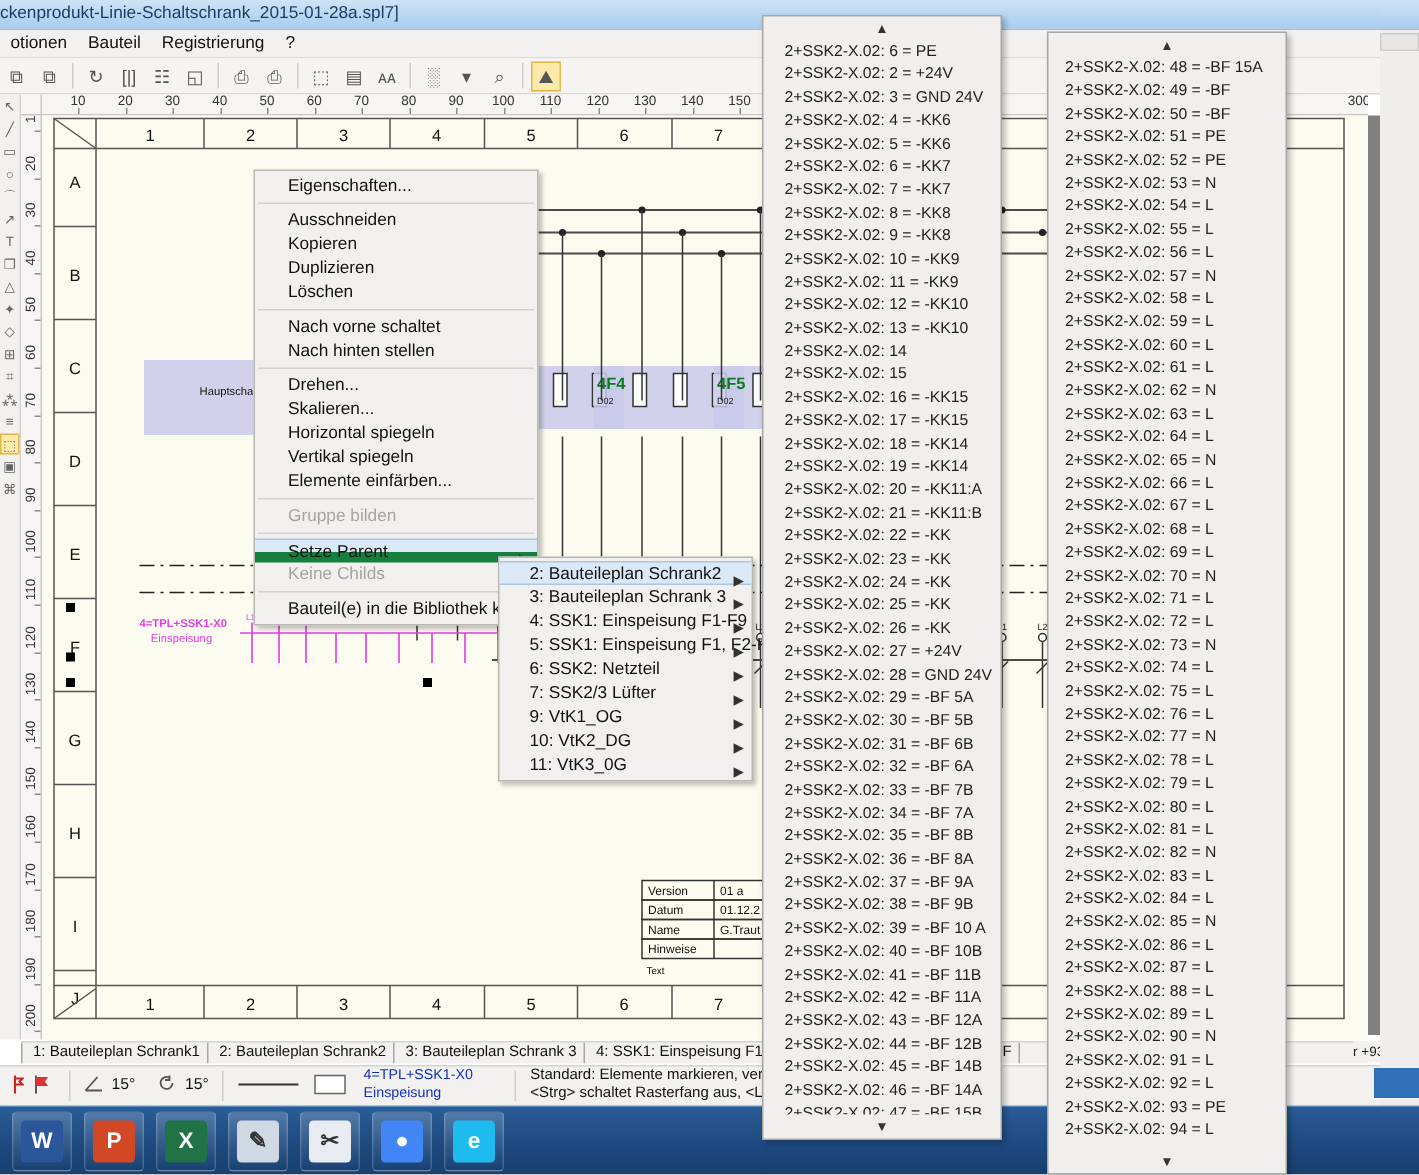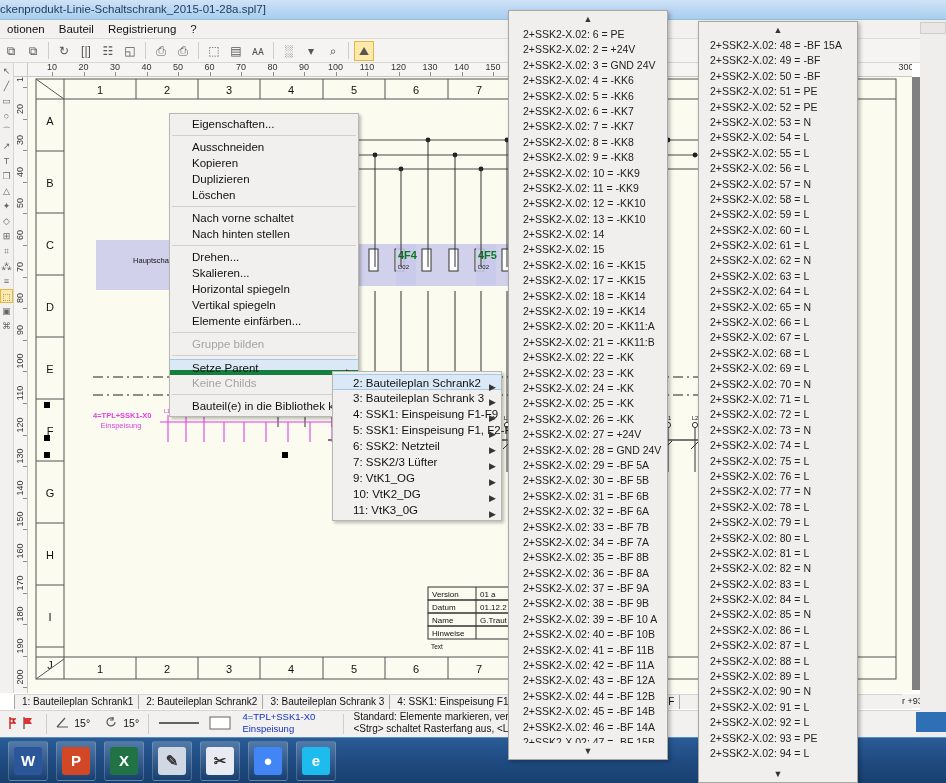--- a/index.html
+++ b/index.html
@@ -130,21 +130,21 @@
     background: #f1f0ef; border: 1px solid #b9b7b3;
     box-shadow: 2px 2px 3px rgba(0,0,0,.25);
     padding: 2px 0; z-index: 40; margin-left: 26px;
   }
   .ctxmenu .mi {
     position: relative; height: 16px; line-height: 16px;
     padding: 0 8px 0 22px; font-size: 11.5px; color: #111; white-space: nowrap;
   }
   .ctxmenu .mi.dis { color: #a6a4a0; }
   .ctxmenu .mi.hl {
-    background: #dbe9f7; border-top: 1px solid #a8c8e8; border-bottom: 5px solid #15803d;
+    background: #dbe9f7; border-top: 1px solid #a8c8e8; border-bottom: 7px solid #15803d;
   }
   .ctxmenu .sep { height: 1px; margin: 3px 2px; background: #d2d0cc; }
   .ctxmenu .arr { position:absolute; right:5px; top:4px; font-size:9px; color:#333; }
 
   .submenu {
     position: absolute; left: 332px; top: 371px; width: 170px;
     background: #f1f0ef; border: 1px solid #b9b7b3;
     box-shadow: 2px 2px 3px rgba(0,0,0,.25);
     padding: 2px 0; z-index: 41;
   }

